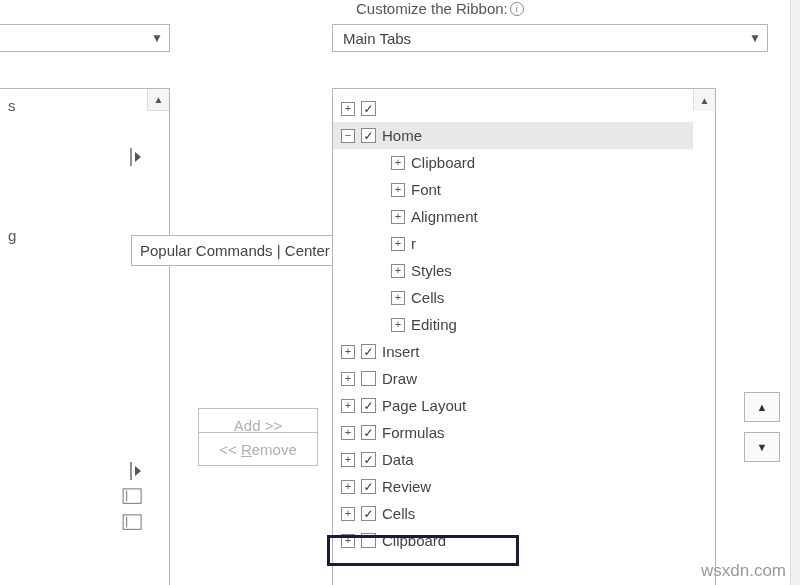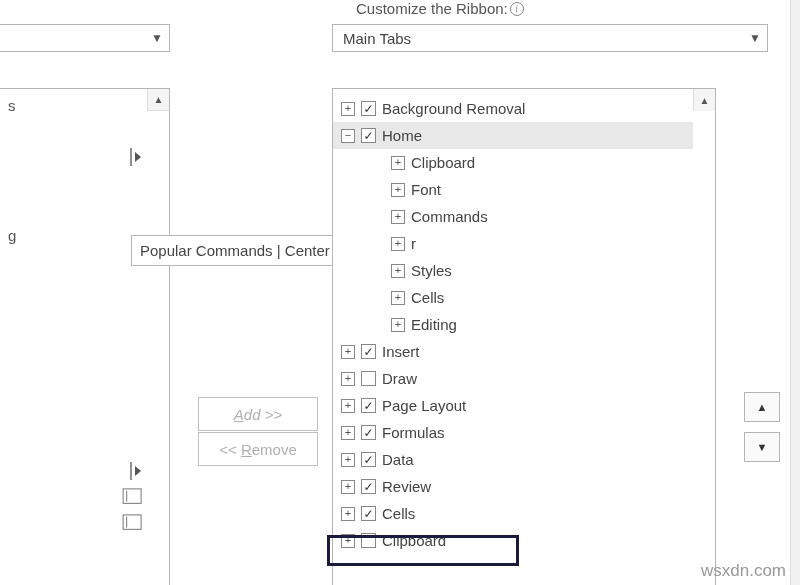--- a/index.html
+++ b/index.html
@@ -100,21 +100,21 @@
       position: absolute;
       width: 120px; height: 34px;
       border: 1px solid #c0c0c0;
       background: #fff;
       display: flex; align-items: center; justify-content: center;
       font-size: 15px;
       color: #b0b0b0;
       font-family: inherit;
     }
     .btn u { text-decoration: underline; }
-    .btn-add { left: 198px; top: 397px; font-style: italic; }
+    .btn-add { left: 198px; top: 408px; }
     .btn-remove { left: 198px; top: 432px; }
 
     .right-tree {
       position: absolute;
       left: 332px; top: 88px;
       width: 384px; height: 498px;
       border: 1px solid #b5b5b5;
       background: #fff;
     }
     .right-tree .scrolltrack {
@@ -262,38 +262,37 @@
 </button>
 
 <div class="right-tree">
   <div class="scrolltrack">
     <div class="scroll-up">▲</div>
   </div>
   <div class="tree-body" id="tree-body">
       <div class="tree-row indent1" style="padding-left: 8px;">
         <span class="exp">+</span>
         <span class="chk">✓</span>
-        <span class="tree-label">Background Removal</span>
       </div>
       <div class="tree-row selected indent1" style="padding-left: 8px;">
         <span class="exp">−</span>
         <span class="chk">✓</span>
         <span class="tree-label">Home</span>
       </div>
       <div class="tree-row indent2" style="padding-left: 58px;">
         <span class="exp">+</span>
         <span class="tree-label">Clipboard</span>
       </div>
       <div class="tree-row indent2" style="padding-left: 58px;">
         <span class="exp">+</span>
         <span class="tree-label">Font</span>
       </div>
       <div class="tree-row indent2" style="padding-left: 58px;">
         <span class="exp">+</span>
-        <span class="tree-label">Commands</span>
+        <span class="tree-label">Alignment</span>
       </div>
       <div class="tree-row indent2" style="padding-left: 58px;">
         <span class="exp">+</span>
         <span class="tree-label">r</span>
       </div>
       <div class="tree-row indent2" style="padding-left: 58px;">
         <span class="exp">+</span>
         <span class="tree-label">Styles</span>
       </div>
       <div class="tree-row indent2" style="padding-left: 58px;">

